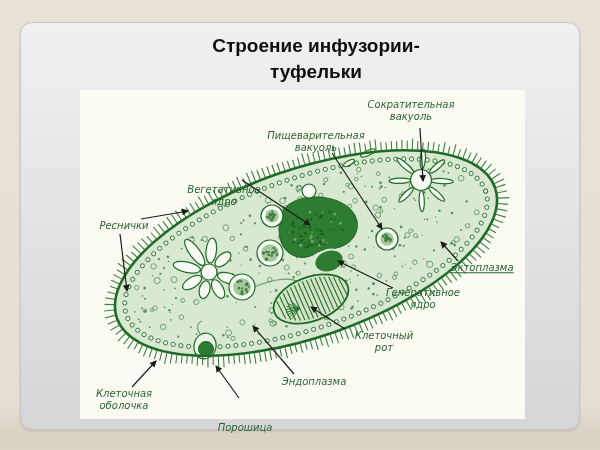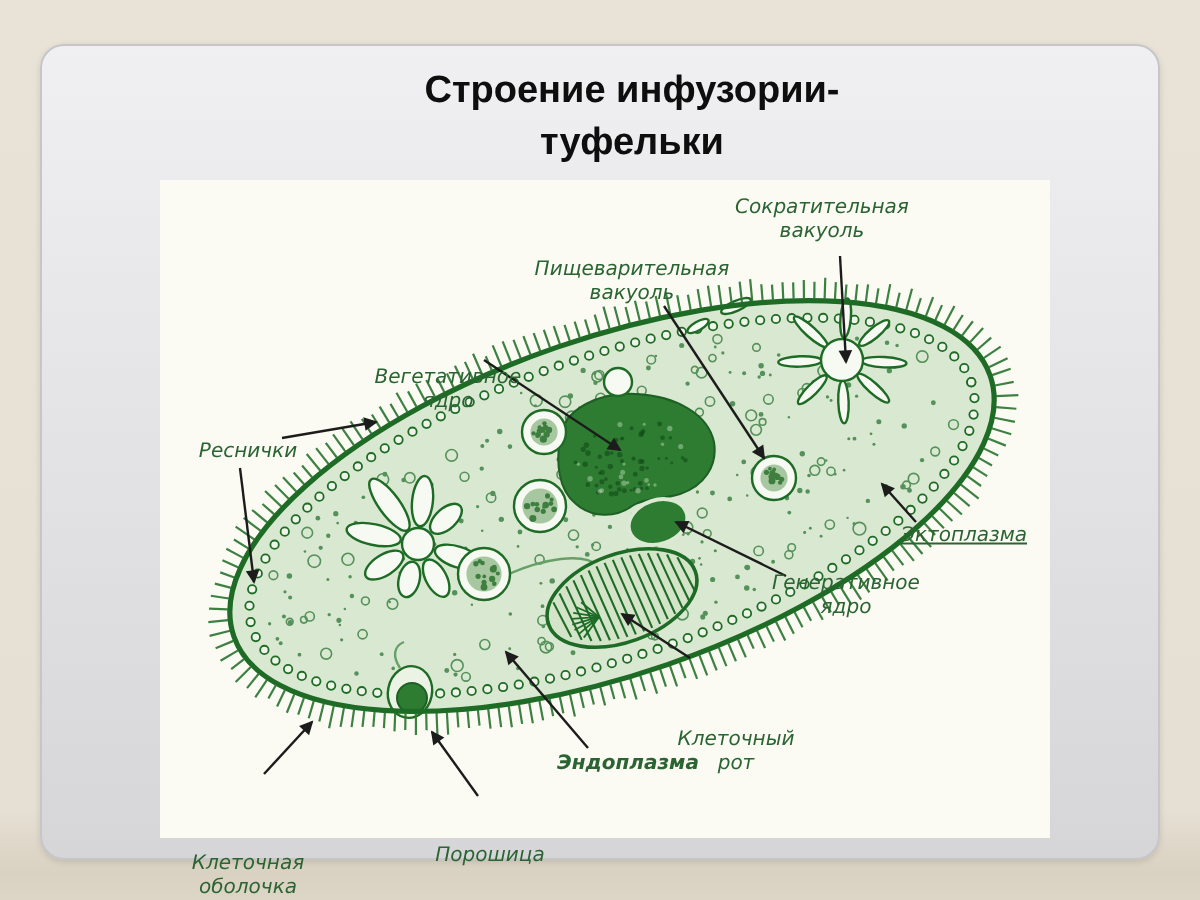--- a/index.html
+++ b/index.html
@@ -874,19 +874,19 @@
   <div class="dlabel" style="left: 411px; top: 110px;">Сократительная
 вакуоль</div>
   <div class="dlabel" style="left: 316px; top: 141px;">Пищеварительная
 вакуоль</div>
   <div class="dlabel" style="left: 224px; top: 167px; margin-top: 28px;">Вегетативное
 ядро</div>
   <div class="dlabel" style="left: 124px; top: 226px;">Реснички</div>
   <div class="dlabel" style="left: 482px; top: 268px; text-decoration: underline;">Эктоплазма</div>
   <div class="dlabel" style="left: 423px; top: 298px; text-align: center;">Генеративное
 ядро</div>
-  <div class="dlabel" style="left: 368px; top: 341px; margin-top: 35px;">Клеточный
+  <div class="dlabel" style="left: 384px; top: 341px;">Клеточный
 рот</div>
-  <div class="dlabel" style="left: 314px; top: 382px; font-weight: bold;">Эндоплазма</div>
+  <div class="dlabel" style="left: 314px; top: 382px;">Эндоплазма</div>
   <div class="dlabel" style="left: 245px; top: 406px; margin-top: 22px;">Порошица</div>
-  <div class="dlabel" style="left: 124px; top: 399px; margin-top: 39px;">Клеточная
+  <div class="dlabel" style="left: 124px; top: 399px;">Клеточная
 оболочка</div>
 </div>
 
 </body></html>

